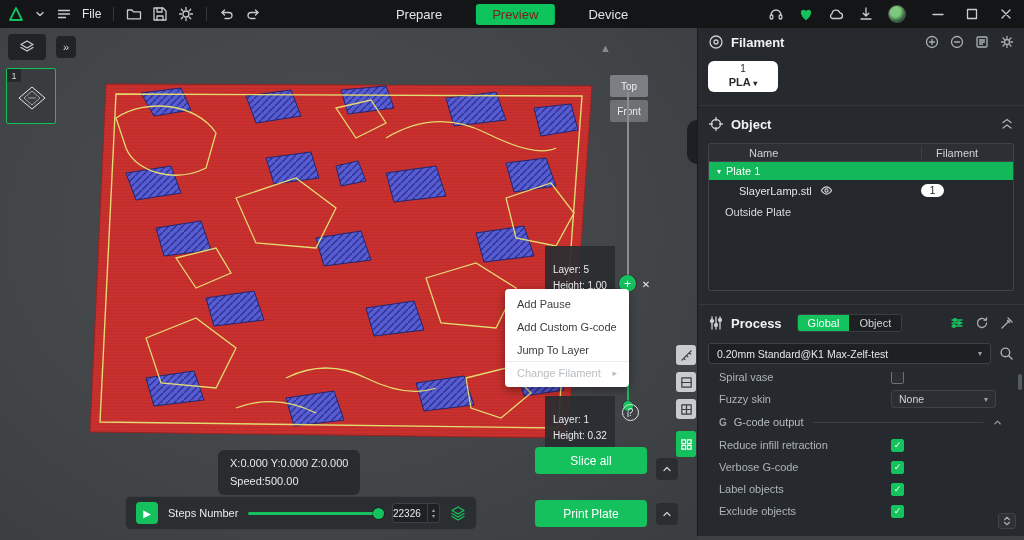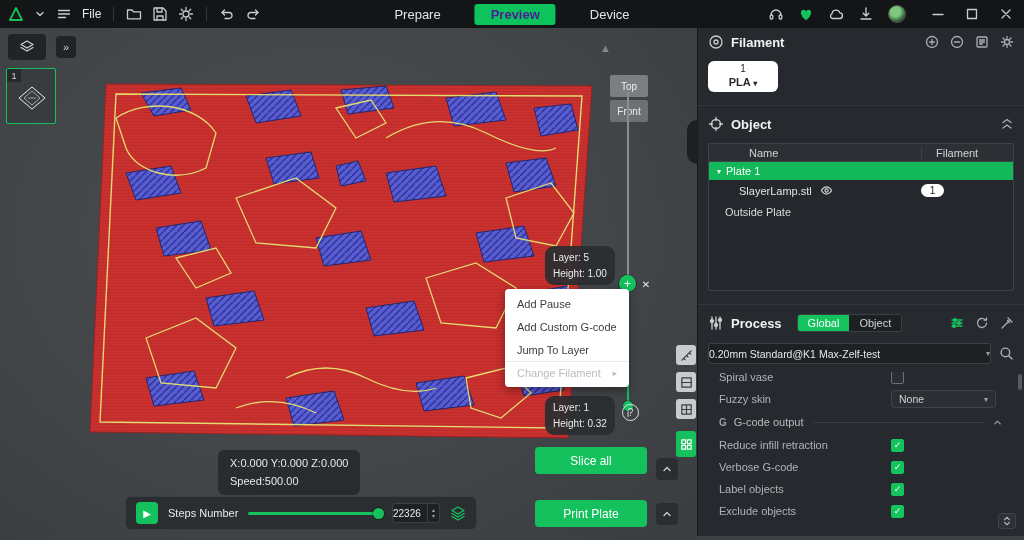--- a/index.html
+++ b/index.html
@@ -6,35 +6,35 @@
   html,body{width:1024px;height:540px;overflow:hidden;font-family:"Liberation Sans",sans-serif;background:#3e4144}
   .app{position:relative;width:1024px;height:540px;background:#3e4144}
 
   
   .topbar{position:absolute;left:0;top:0;width:1024px;height:28px;background:#131517;display:flex;align-items:center;color:#d8dadd;z-index:50}
   .tb-left{display:flex;align-items:center;gap:10px;padding-left:8px}
   .tb-left .sep{width:1px;height:14px;background:#34383c;margin:0 2px}
   .file-label{font-size:12px;color:#e4e6e8}
   .tabs{position:absolute;left:50%;top:0;height:28px;transform:translateX(-50%);display:flex;align-items:center;gap:24px}
   .tab{font-size:13px;color:#e2e4e6;cursor:pointer;padding:3px 10px;border-radius:3px}
-  .tab.active{background:#0cc35c;color:#4c1d95;font-weight:bold;padding:3px 16px}
+  .tab.active{background:#0cc35c;color:#7f1d1d;font-weight:normal;padding:3px 16px}
   .tb-right{margin-left:auto;display:flex;align-items:center;gap:14px;padding-right:10px}
   .win-ctl{display:flex;align-items:center;gap:18px;margin-left:10px}
   .ic{width:16px;height:16px;stroke:#c9cdd1;fill:none;stroke-width:1.3;stroke-linecap:round;stroke-linejoin:round;display:block}
   .ic.small{width:12px;height:12px}
   .avatar{width:18px;height:18px;border-radius:50%;background:radial-gradient(circle at 40% 35%,#7ec87e 0 35%,#2e5d38 70%,#1d3b24 100%);border:1px solid #555}
 
   
   .viewport{position:absolute;left:0;top:28px;width:697px;height:512px;background:radial-gradient(ellipse at 45% 40%,#4b4e51 0%,#434649 55%,#3a3d40 100%);overflow:hidden}
   .tool-btn{position:absolute;background:#212427;border-radius:4px;display:flex;align-items:center;justify-content:center;cursor:pointer}
   .plate-thumb{position:absolute;left:6px;top:40px;width:50px;height:56px;border:1px solid #15c15d;background:#393c3f;border-radius:2px}
   .plate-thumb .num{position:absolute;left:0;top:0;width:14px;height:13px;background:#26292c;color:#d6d8da;font-size:9px;display:flex;align-items:center;justify-content:center}
   .pan-arrow{position:absolute;left:600px;top:14px;color:#85898c;font-size:11px}
   .cube-btn{position:absolute;width:38px;height:22px;display:flex;align-items:center;justify-content:center;color:#eceef0;font-size:10px;border-radius:2px;cursor:pointer}
-  .layer-tip{position:absolute;background:rgba(42,45,48,.93);color:#e8eaec;font-size:10px;padding:4px 8px;border-radius:9px;line-height:1.55;white-space:nowrap}
+  .layer-tip{position:absolute;background:rgba(42,45,48,.93);color:#e8eaec;font-size:10px;padding:16px 8px;border-radius:1px;line-height:1.55;white-space:nowrap}
   .slider-track{position:absolute;left:627px;top:64px;width:2px;height:325px;background:#8a8e91}
   .slider-range{position:absolute;left:627px;top:255px;width:2px;height:122px;background:#15c15d}
   .slider-handle{position:absolute;left:619px;top:247px;width:17px;height:17px;border-radius:50%;background:#15c15d;color:#fff;font-size:12px;display:flex;align-items:center;justify-content:center;cursor:pointer;box-shadow:0 0 0 1px rgba(0,0,0,.25)}
   .slider-handle-low{position:absolute;left:623px;top:373px;width:10px;height:10px;border-radius:50%;background:#15c15d;cursor:pointer;box-shadow:0 0 0 1px rgba(0,0,0,.25)}
   .slider-close{position:absolute;left:639px;top:249px;width:14px;height:14px;color:#e8eaec;font-size:10px;display:flex;align-items:center;justify-content:center;cursor:pointer}
   .ctx-menu{position:absolute;left:505px;top:261px;width:124px;background:#ffffff;border-radius:4px;box-shadow:0 3px 10px rgba(0,0,0,.4);padding:3px 0;z-index:30}
   .ctx-item{height:23px;display:flex;align-items:center;padding:0 12px;font-size:11px;color:#3a3d40;cursor:pointer}
   .ctx-item.disabled{color:#b9bdc1;border-top:1px solid #ececec}
   .ctx-item .arrow{margin-left:auto;font-size:9px}
   .pos-tip{position:absolute;left:218px;top:422px;background:rgba(40,43,46,.95);border-radius:6px;padding:5px 12px;color:#e6e8ea;font-size:11px;line-height:1.6;white-space:nowrap}
@@ -75,21 +75,21 @@
   .t-row.obj .name{flex:1;padding-left:30px;display:flex;align-items:center}
   .t-row.obj .filcell{width:92px;display:flex;align-items:center;gap:8px}
   .pill{width:23px;height:13px;background:#fff;color:#17191c;border-radius:7px;font-size:10px;display:flex;align-items:center;justify-content:center}
   .t-row.plain{height:21px;padding-left:16px;color:#d8dbde}
   .tri{font-size:8px}
 
   .scope-toggle{display:flex;align-items:center;background:#1d2023;border:1px solid #3a3f45;border-radius:3px;overflow:hidden;margin-left:8px}
   .scope{font-size:11px;padding:2px 10px;color:#cfd3d7;cursor:pointer}
   .scope.active{background:#12c35e;color:#fff}
   .preset-row{display:flex;align-items:center;gap:8px;padding:0 10px;margin-top:7px}
-  .preset-select{flex:1;height:21px;background:#1e2124;border:1px solid #3d4249;border-radius:3px;display:flex;align-items:center;padding:0 0;font-size:10.5px;color:#e4e6e8;cursor:pointer}
+  .preset-select{flex:1;height:21px;background:#1e2124;border:1px solid #3d4249;border-radius:3px;display:flex;align-items:center;padding:0 8px;font-size:10.5px;color:#e4e6e8;cursor:pointer}
   .preset-select .caret{margin-left:auto;color:#9aa0a6;font-size:8px}
 
   .settings{position:relative;margin-top:8px;height:164px;overflow:hidden;padding:0 21px}
   .set-row{height:22px;display:flex;align-items:center}
   .set-row .lbl{font-size:11px;color:#aeb4b9}
   .ctl{margin-left:auto;width:112px;display:flex;align-items:center}
   .cb{width:13px;height:13px;border:1px solid #6a7077;background:#2b2f33;border-radius:2px;display:flex;align-items:center;justify-content:center;font-size:9px;color:#fff;cursor:pointer}
   .cb.checked{background:#12c35e;border-color:#12c35e}
   .mini-select{width:105px;height:18px;background:#2b2f33;border:1px solid #3e434a;border-radius:3px;display:flex;align-items:center;padding:0 7px;font-size:10.5px;color:#cfd3d7;cursor:pointer}
   .mini-select .caret{margin-left:auto;color:#9aa0a6;font-size:8px}

